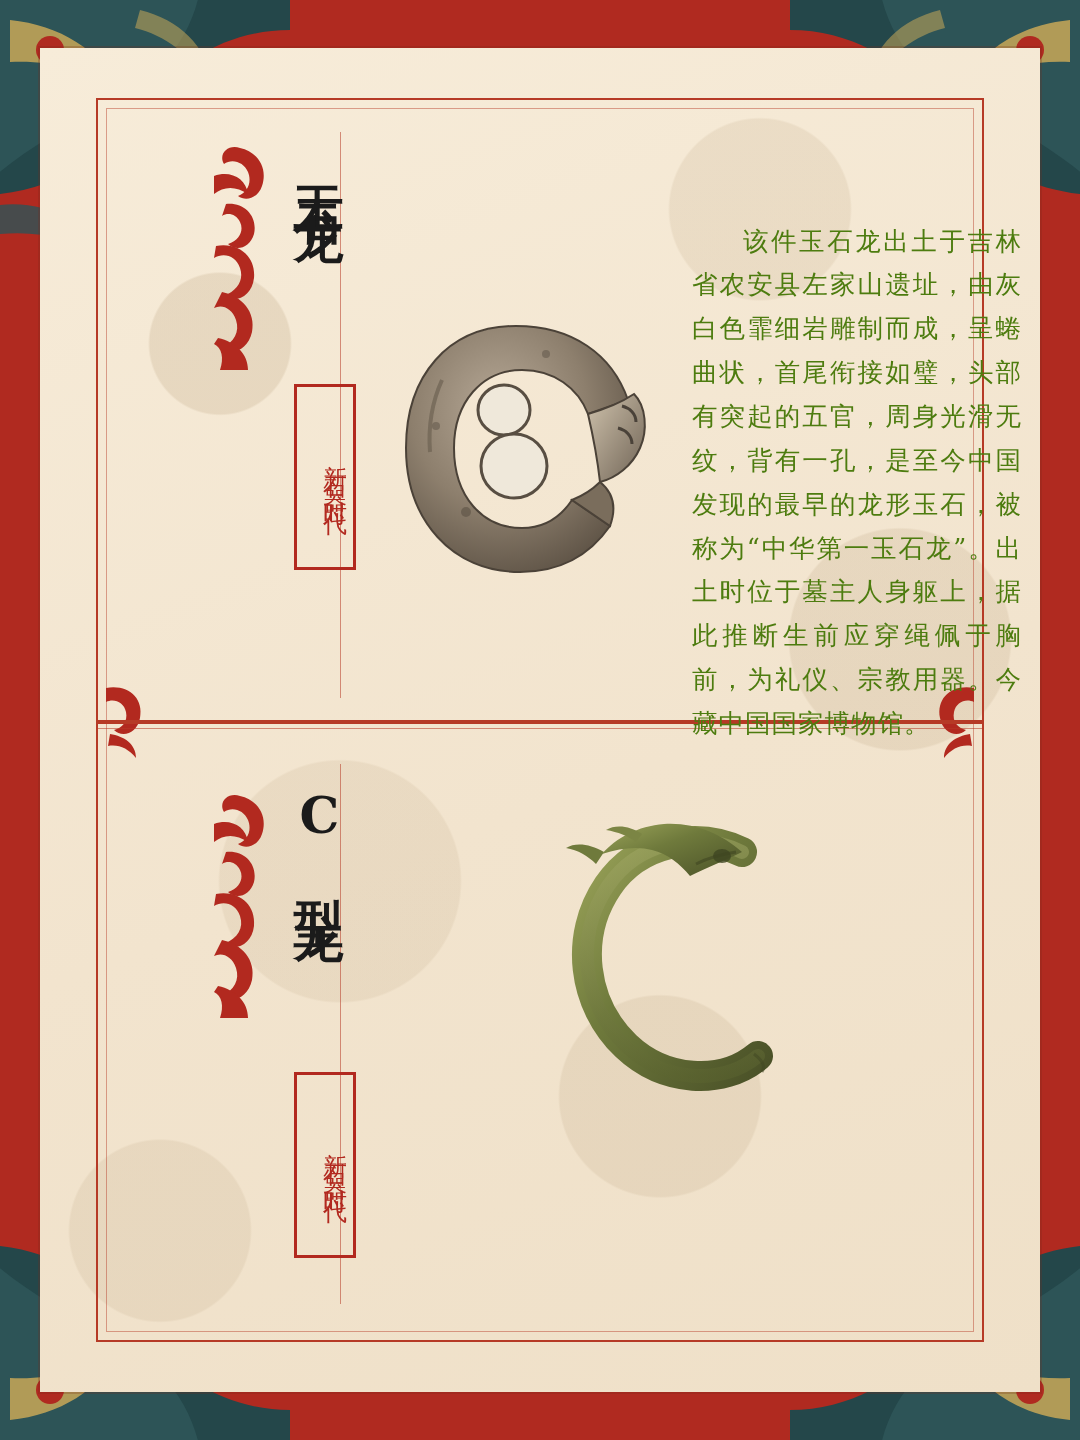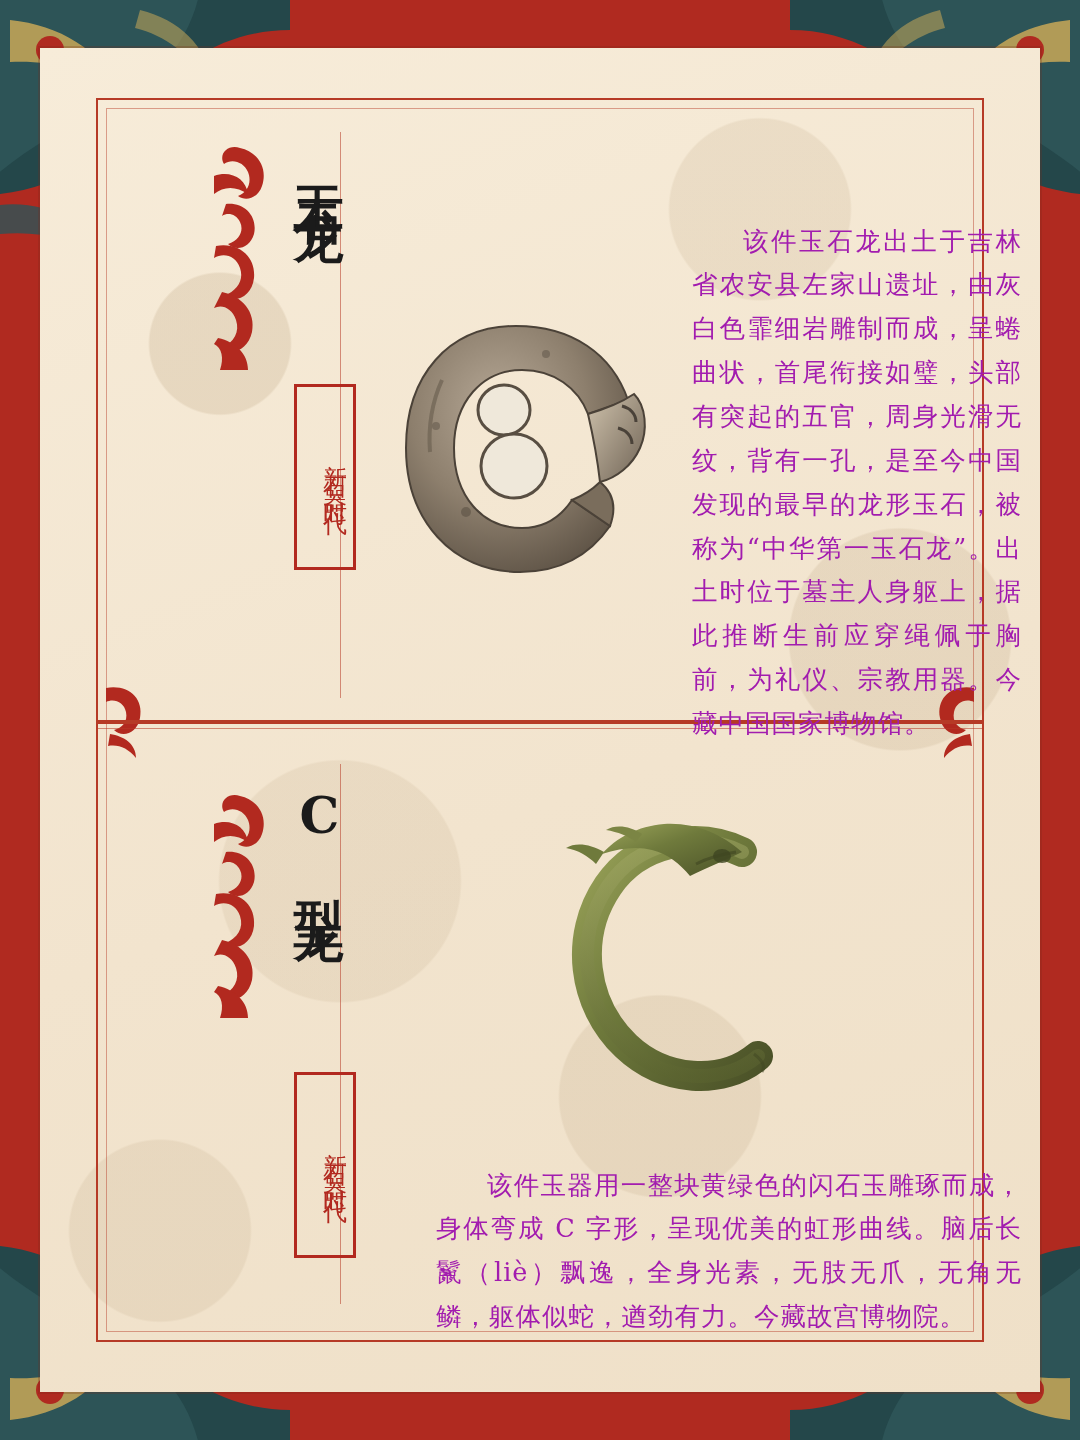--- a/index.html
+++ b/index.html
@@ -171,21 +171,21 @@
     top: 70px;
     width: 260px;
     height: 320px;
   }
 
   
   .body-text {
     position: absolute;
     font-size: 25.5px;
     line-height: 1.72;
-    color: #a21caf;
+    color: #4d7c0f;
     text-align: justify;
     text-justify: inter-ideograph;
     letter-spacing: 1px;
   }
   .card.one .body-text {
     left: 596px;
     top: 96px;
     width: 330px;
     text-indent: 2em;
   }
@@ -336,17 +336,16 @@
         <path d="M196,44 C150,22 92,34 62,78 C28,128 36,196 80,238 C118,274 176,278 212,248" fill="none" stroke="url(#cjade2)" stroke-width="14" stroke-linecap="round" opacity=".45"></path>
         <path d="M196,44 C176,26 148,14 118,16 C92,18 70,30 56,46 C74,40 92,38 106,42
                  C122,46 134,56 144,68 C160,60 180,52 196,44 Z" fill="url(#cjade)"></path>
         <path d="M58,44 C44,36 30,34 20,40 C32,42 42,48 50,56 Z" fill="#6f7a3c"></path>
         <path d="M96,26 C84,18 70,16 60,22 C72,24 82,28 90,34 Z" fill="#7b8544"></path>
         <ellipse cx="176" cy="48" rx="9" ry="7" fill="#3f4622" opacity=".8"></ellipse>
         <path d="M150,56 C162,50 176,46 190,44" stroke="#3f4622" stroke-width="3" fill="none" opacity=".6"></path>
         <path d="M208,246 C216,252 220,258 216,264" stroke="#3f4622" stroke-width="3" fill="none" opacity=".5"></path>
       </svg>
 
-      <p class="body-text">该件玉器用一整块黄绿色的闪石玉雕琢而成，身体弯成 C 字形，呈现优美的虹形曲线。脑后长鬣（liè）飘逸，全身光素，无肢无爪，无角无鳞，躯体似蛇，遒劲有力。今藏故宫博物院。</p>
     </section>
 
   </div>
 </div>
 
 </body></html>

